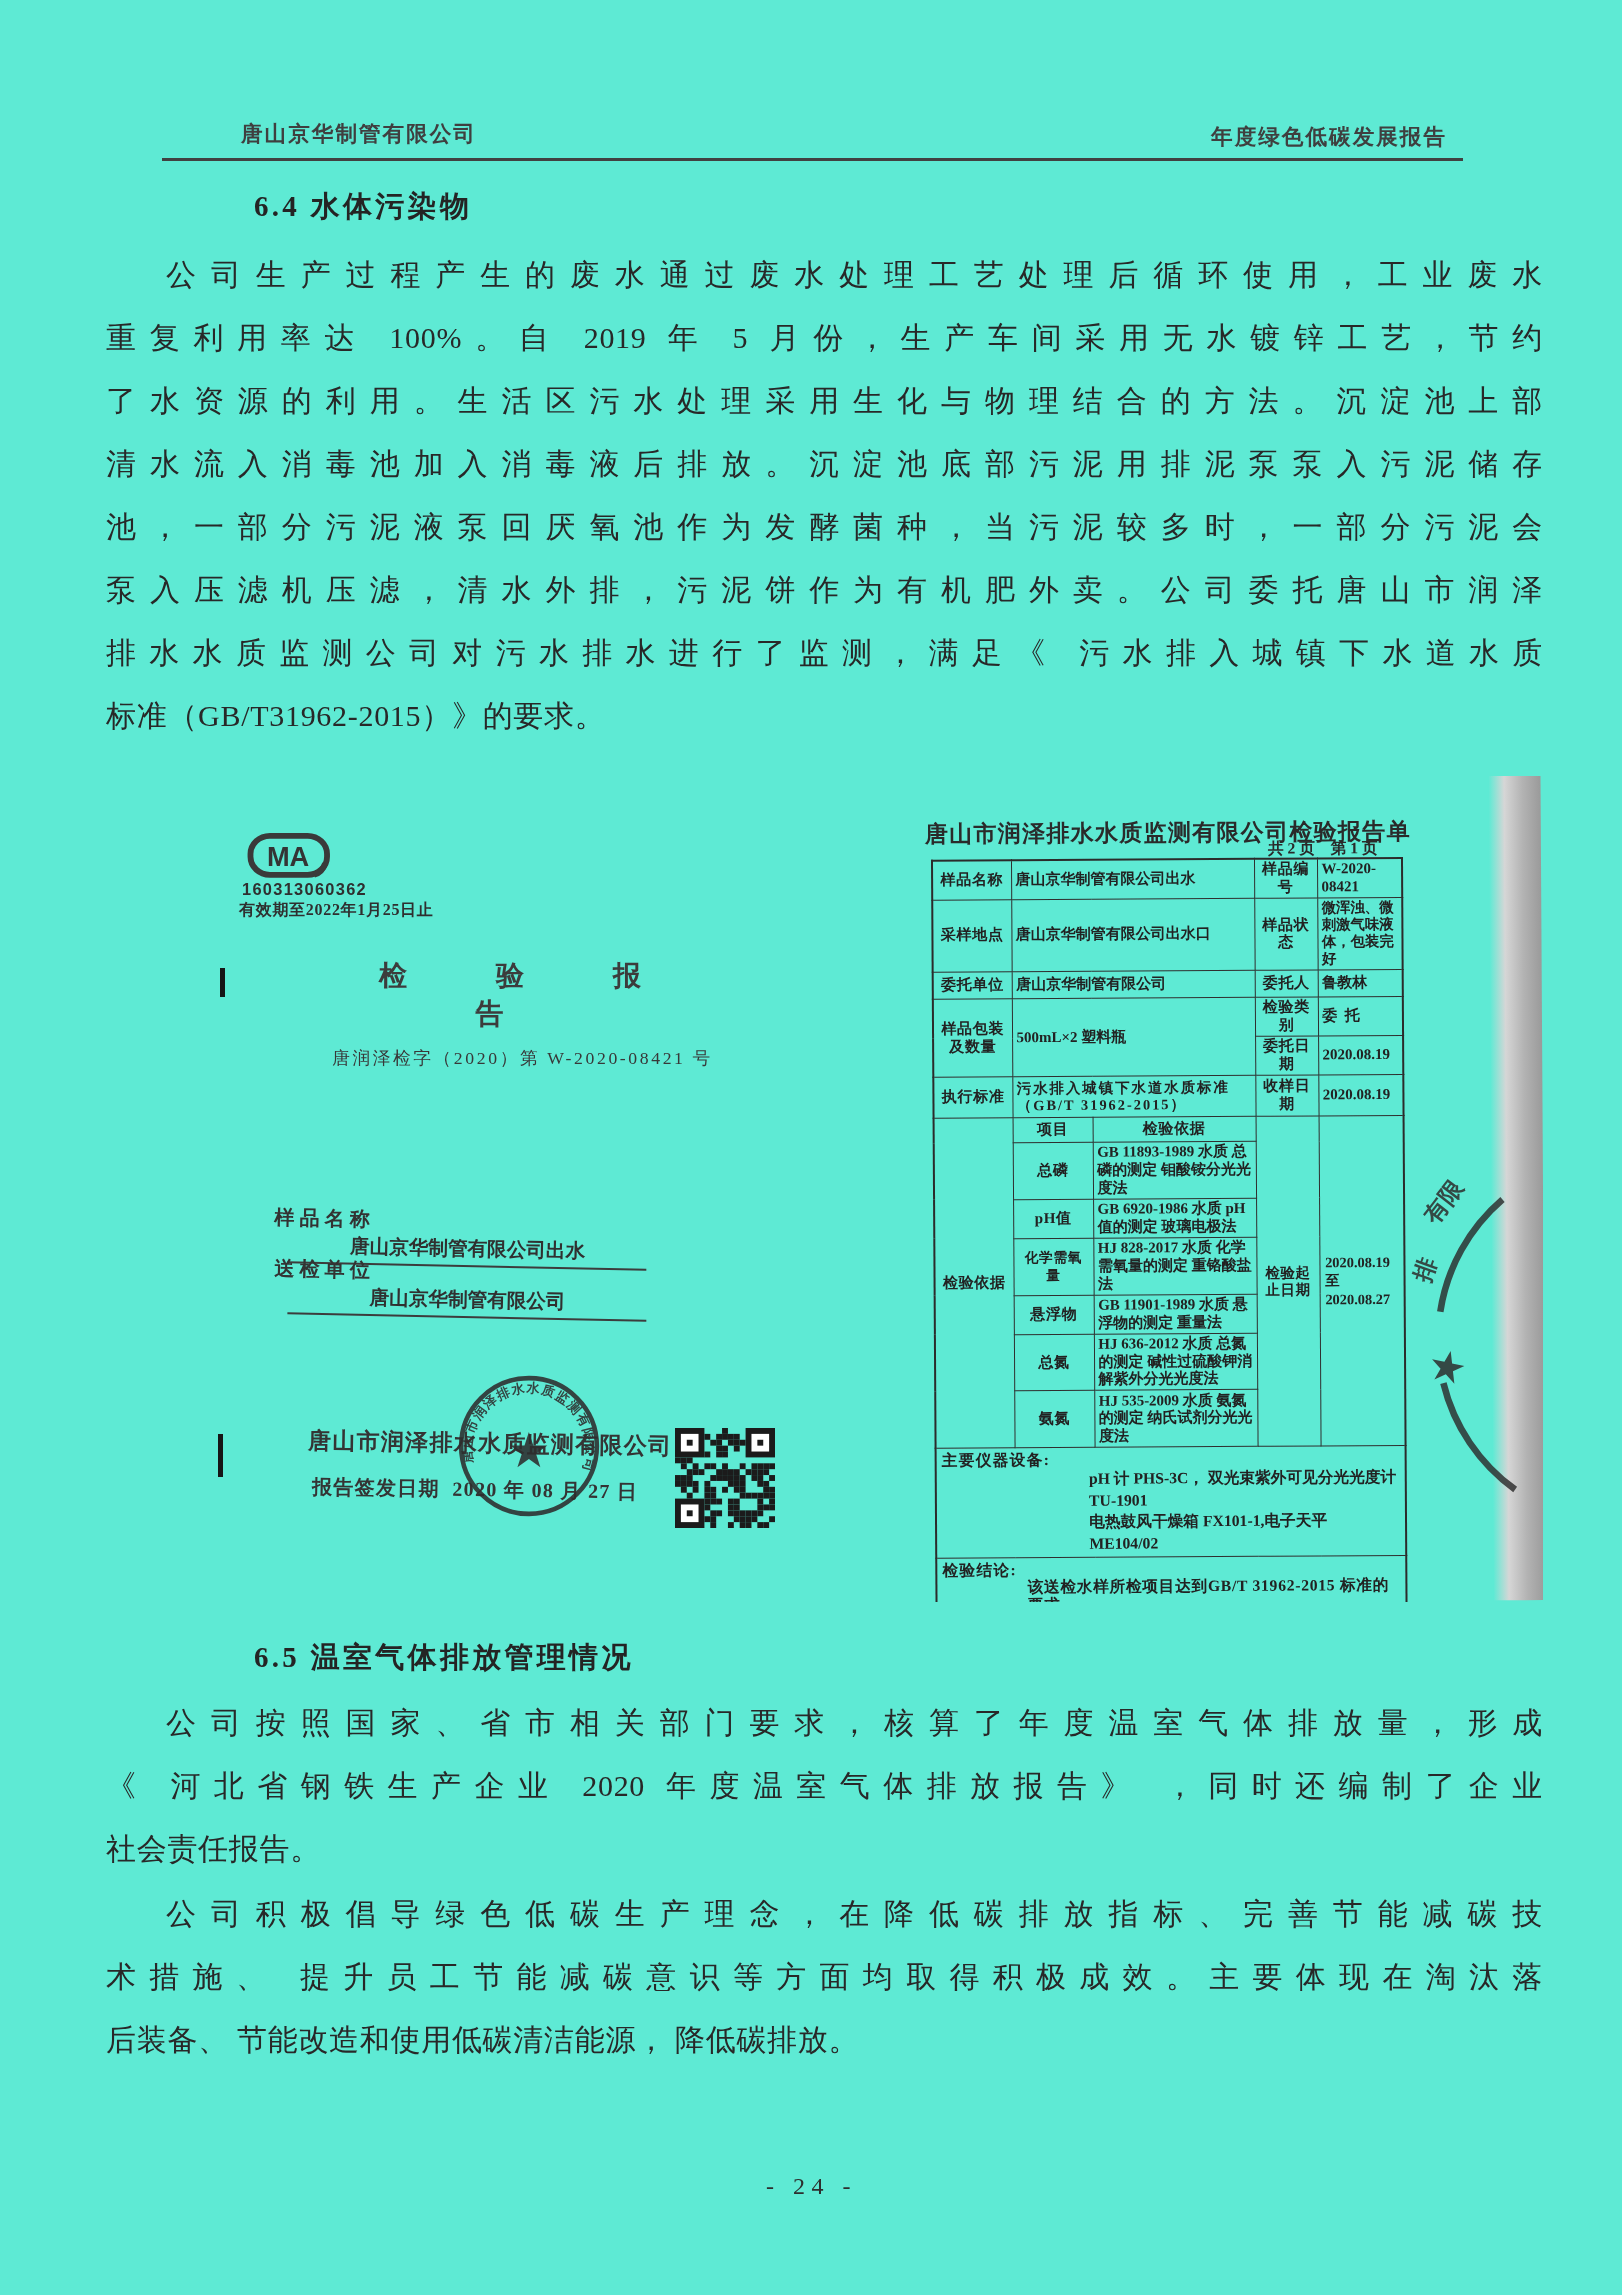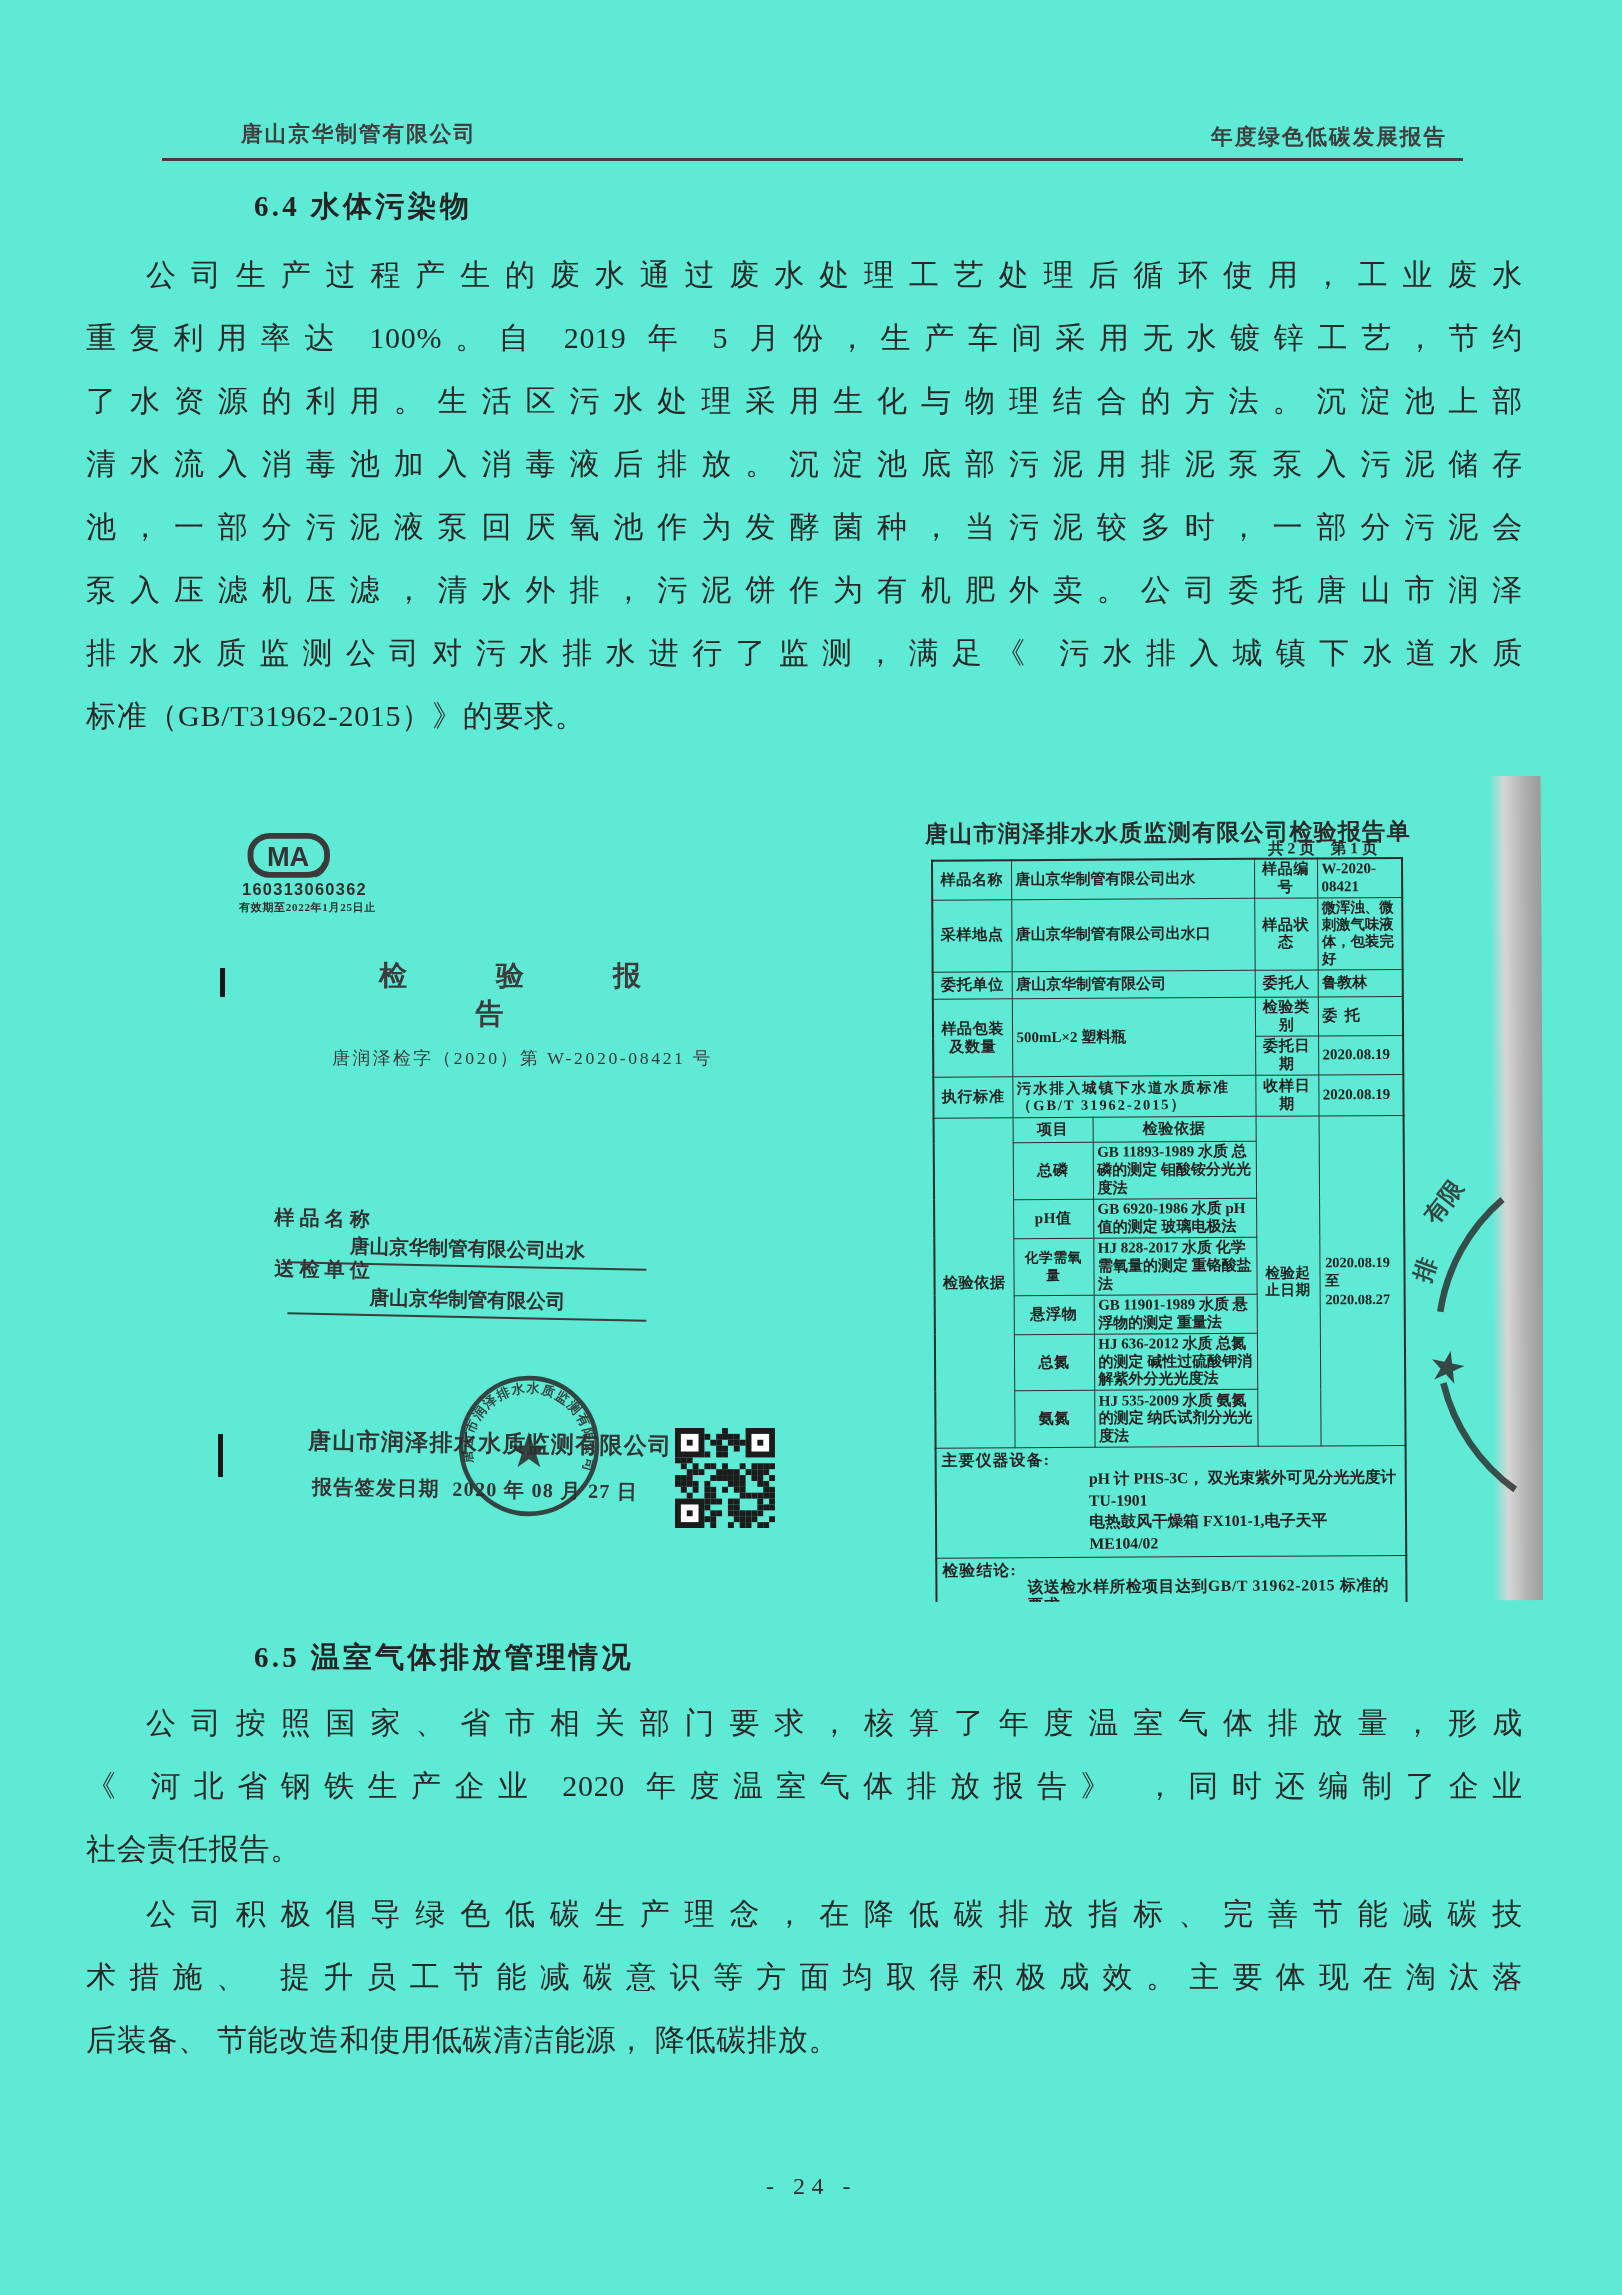--- a/index.html
+++ b/index.html
@@ -7,33 +7,33 @@
         font-family:"Liberation Serif","DejaVu Serif",serif;color:#262626;}
   .abs{position:absolute;}
 
   
   .hdr-left{left:241px;top:119px;font-size:21.6px;letter-spacing:2px;color:#3f3f3f;font-weight:600;}
   .hdr-right{left:936px;top:122px;width:511px;text-align:right;font-size:21.6px;letter-spacing:2px;color:#3f3f3f;font-weight:600;}
   .hdr-rule{left:162px;top:158px;width:1301px;height:2.6px;background:#414141;}
 
   
   .sec-head{font-weight:700;font-size:29px;color:#242424;letter-spacing:3.3px;}
-  .para{left:86px;width:1437px;}
+  .para{left:106px;width:1437px;}
   .para .ln{font-size:30px;line-height:63px;height:63px;letter-spacing:0.7px;
             text-align:justify;text-align-last:justify;white-space:nowrap;color:#282828;}
   .para .ln.short{text-align-last:left;}
   .para .ln.indent{text-indent:60px;}
 
   
   .scan{overflow:hidden;}
 
   
   #cover{left:209px;top:772px;width:615px;height:831px;}
   .cma-num{left:33px;top:108px;font-size:16.4px;font-weight:700;letter-spacing:1.3px;color:#2f2f2f;font-family:"Liberation Sans",sans-serif;}
-  .cma-valid{left:30px;top:128px;font-size:11px;font-weight:700;letter-spacing:0.7px;color:#2f2f2f;}
+  .cma-valid{left:30px;top:128px;font-size:16px;font-weight:700;letter-spacing:0.7px;color:#2f2f2f;}
   .cover-title{left:85px;top:185px;width:432px;text-align:center;font-size:28px;font-weight:700;
                letter-spacing:41px;text-indent:41px;color:#3c3c3c;}
   .cover-no{left:91px;top:274px;width:445px;text-align:center;font-size:17.7px;font-weight:400;letter-spacing:2.6px;color:#383838;}
   .field-row{left:65px;width:471px;transform:rotate(1.2deg);transform-origin:left center;}
   .field-label{display:inline-block;font-size:20px;font-weight:700;letter-spacing:5.2px;color:#333;vertical-align:bottom;}
   .field-line{display:inline-block;width:359px;margin-left:14.4px;border-bottom:2.6px solid #3c3c3c;
               text-align:center;font-size:19.6px;font-weight:700;color:#303030;padding-bottom:2.6px;vertical-align:bottom;}
   .cover-co{left:99px;top:656px;font-size:23px;font-weight:700;letter-spacing:1.3px;color:#343434;transform:rotate(0.9deg);}
   .cover-date{left:103px;top:704px;font-size:20px;font-weight:700;letter-spacing:1.3px;color:#343434;transform:rotate(0.9deg);white-space:pre;}
   .speck{background:#161616;}

